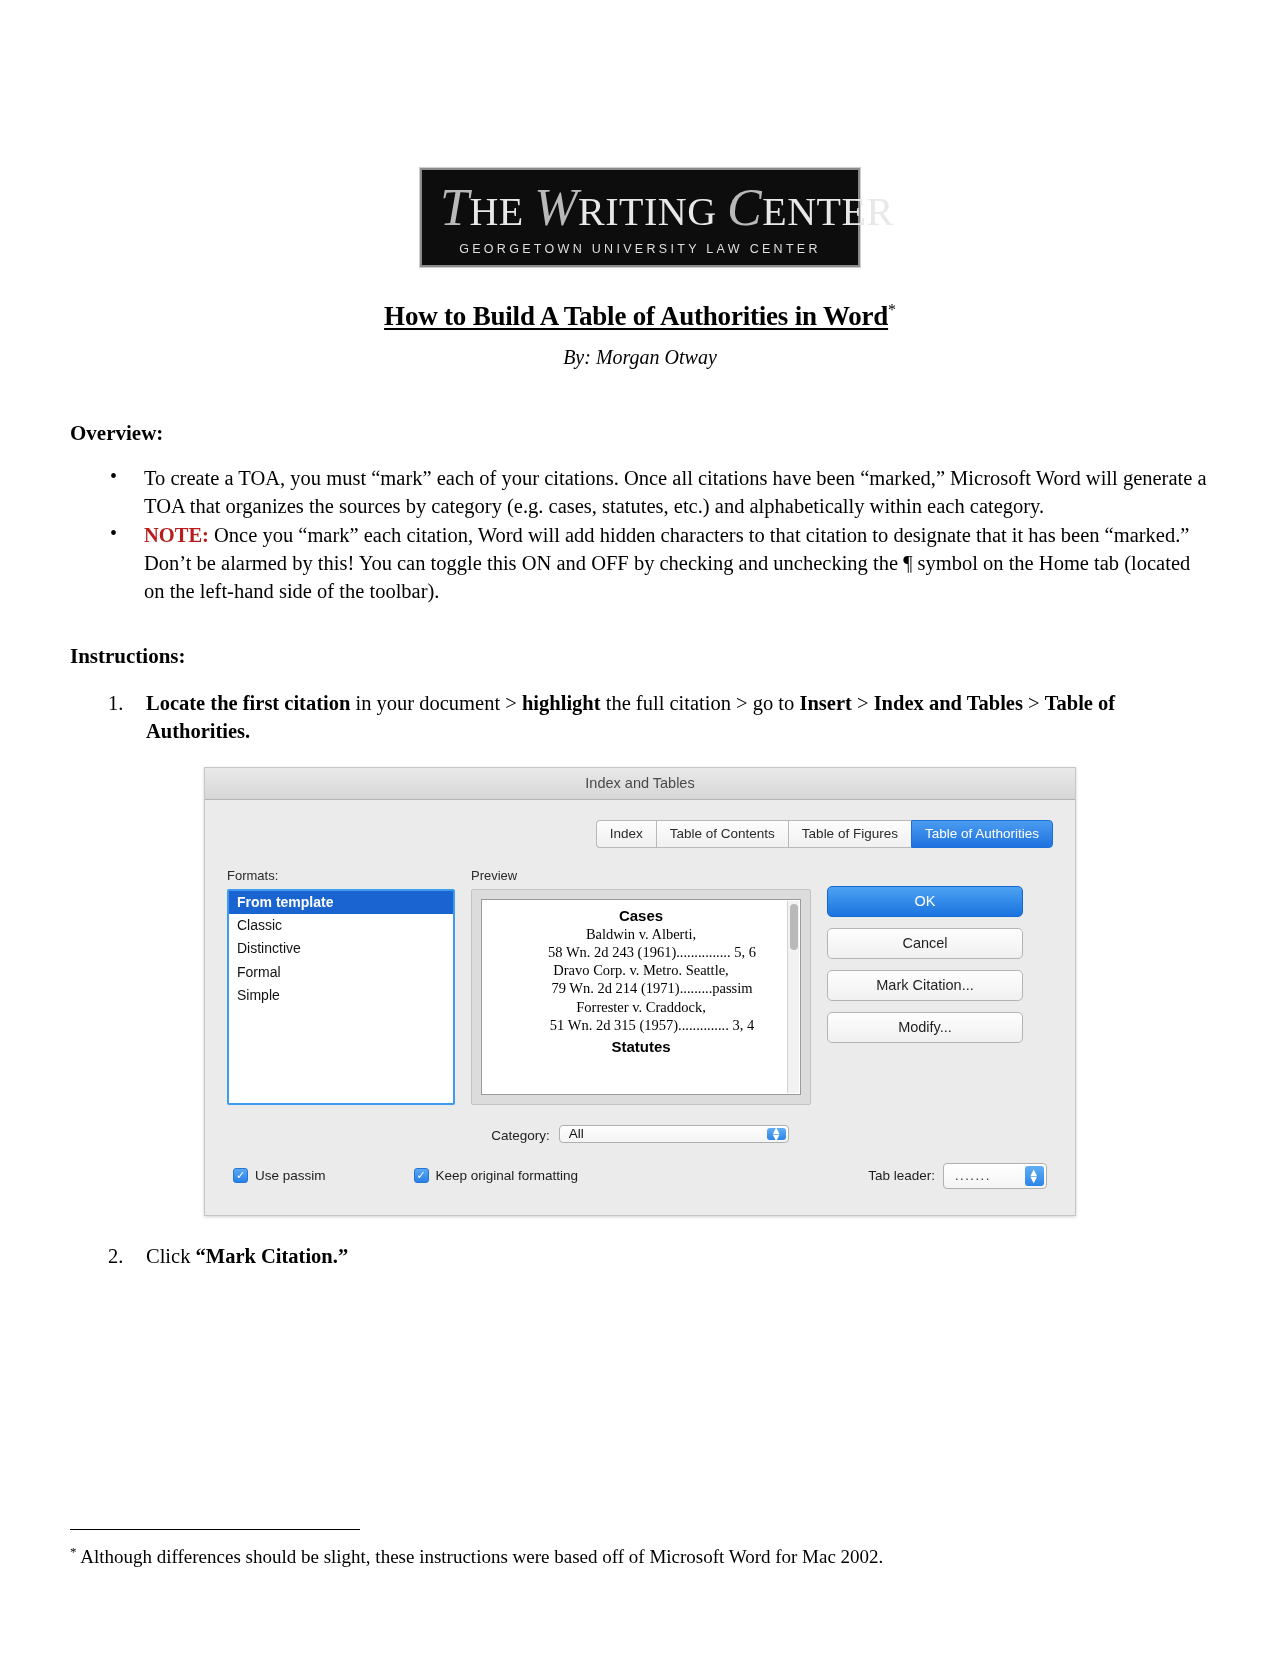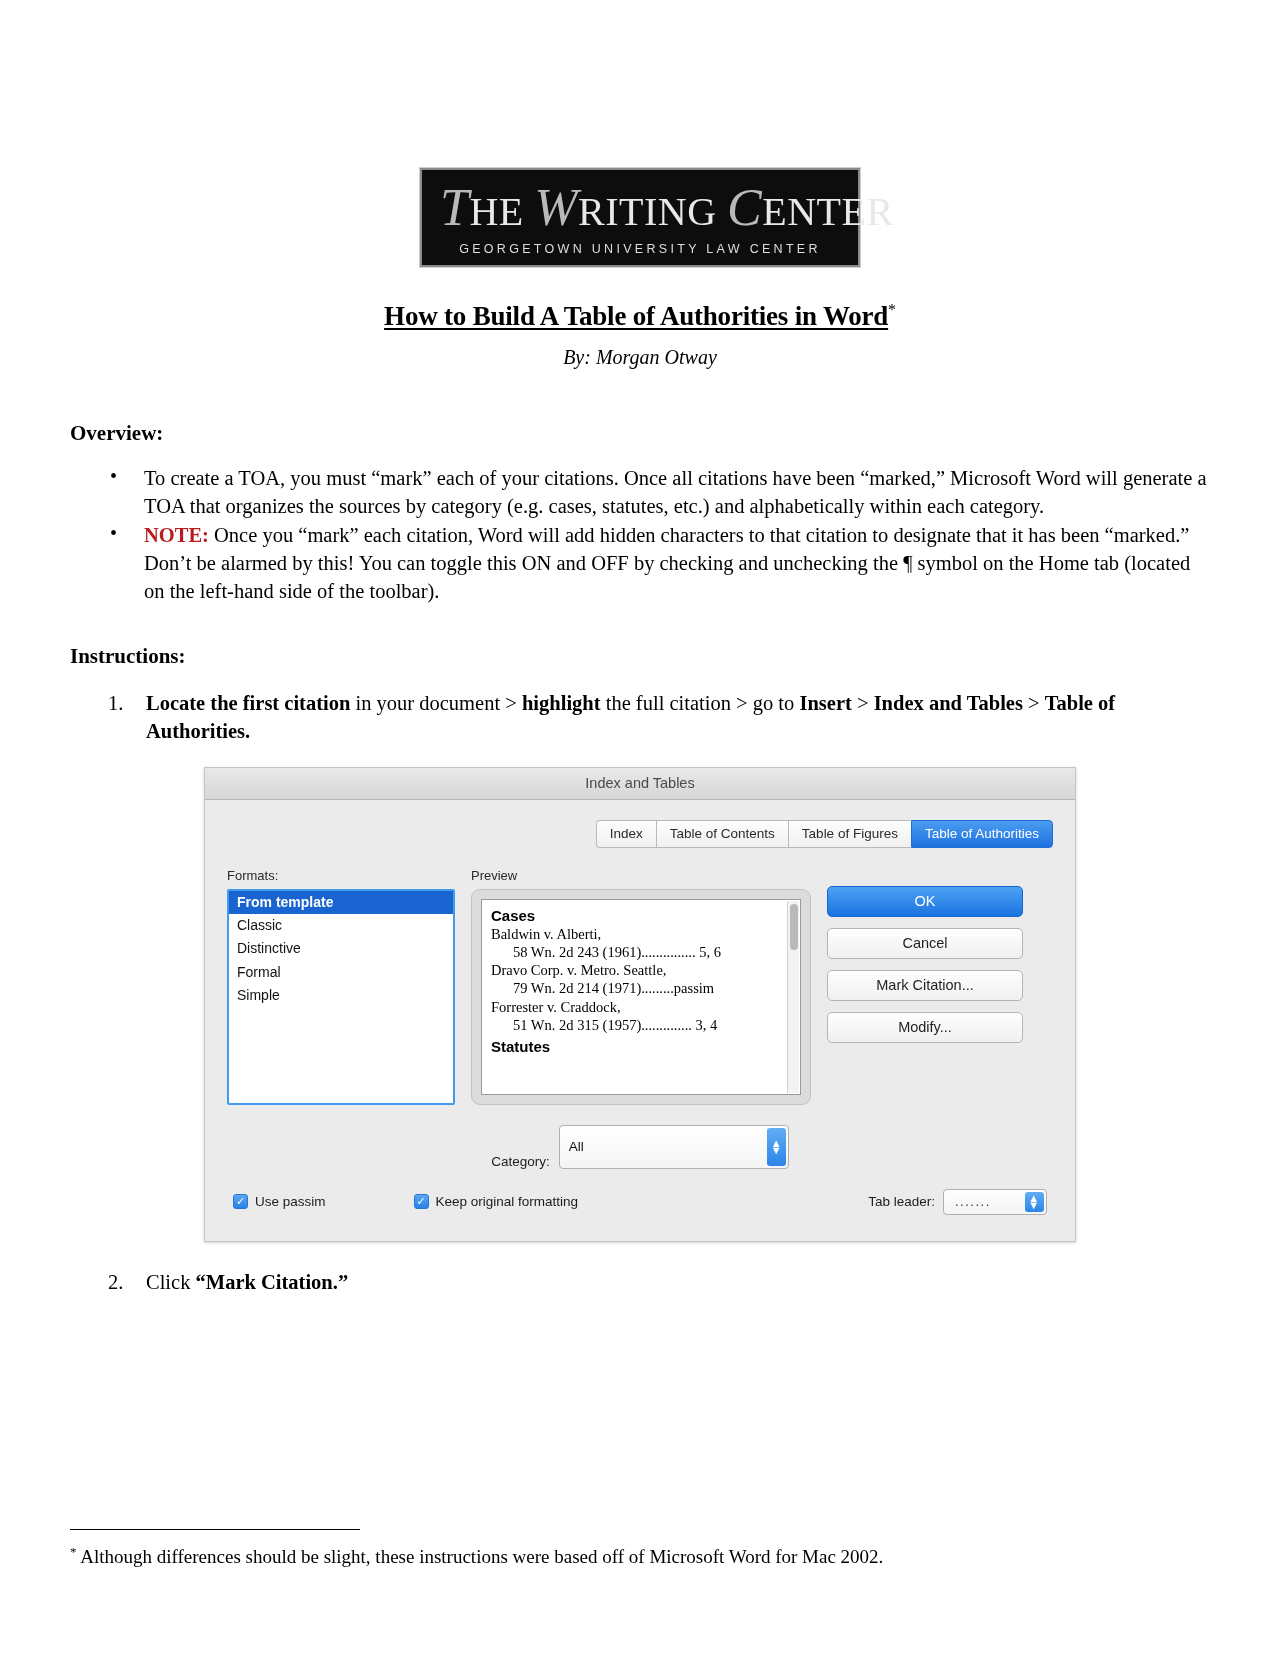--- a/index.html
+++ b/index.html
@@ -183,22 +183,23 @@
     padding: 1px 8px 2px 8px;
     line-height: 1.45;
   }
   .fmt-item.sel { background: #1964d0; color: #ffffff; font-weight: bold; }
 
   .preview-col { width: 340px; }
   .preview-outer {
     height: 216px;
     background: #dcdcdc;
     border: 1px solid #c3c3c3;
-    border-radius: 9px;
+    border-radius: 2px;
     padding: 9px;
+    text-align: center;
   }
   .preview-inner {
     height: 100%;
     background: #ffffff;
     border: 1px solid #9a9a9a;
     position: relative;
     overflow: hidden;
     padding: 7px 9px 0 9px;
     font-family: "Liberation Serif", serif;
   }
@@ -231,21 +232,21 @@
     border-color: #1668cf;
     color: #ffffff;
   }
 
   .category-row {
     display: flex; align-items: flex-end; justify-content: center;
     margin-top: 20px; gap: 9px;
   }
   .category-label { font-size: 13.5px; color: #222; }
   .select-box {
-    width: 230px; height: 44px;
+    width: 230px; height: 18px;
     background: linear-gradient(to bottom, #ffffff, #f4f4f4);
     border: 1px solid #b0b0b0; border-radius: 4px;
     display: flex; align-items: center; position: relative;
     padding-left: 9px; font-size: 13.5px; color: #111;
   }
   .stepper {
     position: absolute; right: 2px; top: 2px; bottom: 2px; width: 19px;
     background: linear-gradient(to bottom, #62aef4, #2b84e8);
     border-radius: 3px; color: #fff;
     display: flex; flex-direction: column; align-items: center; justify-content: center;

